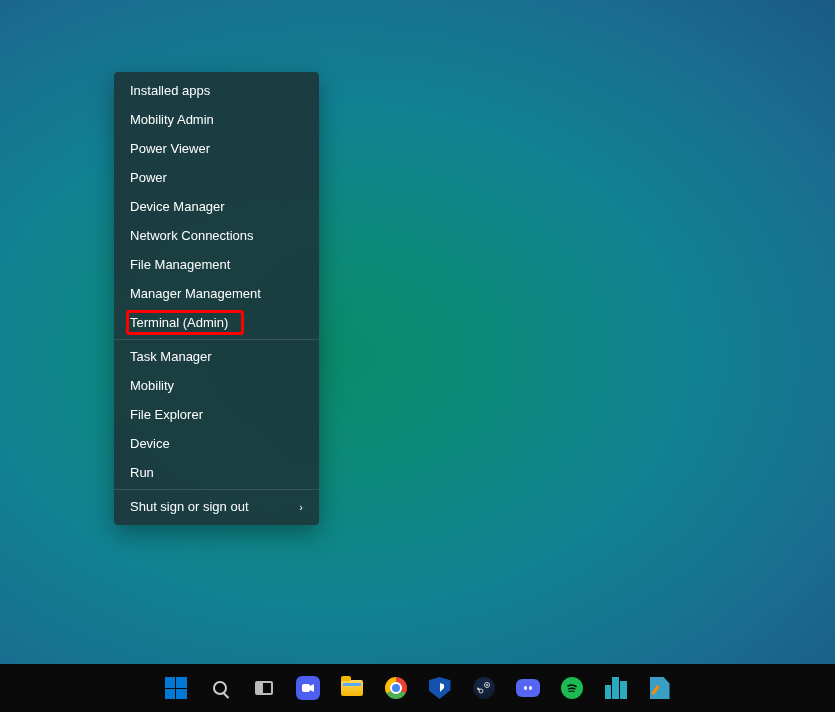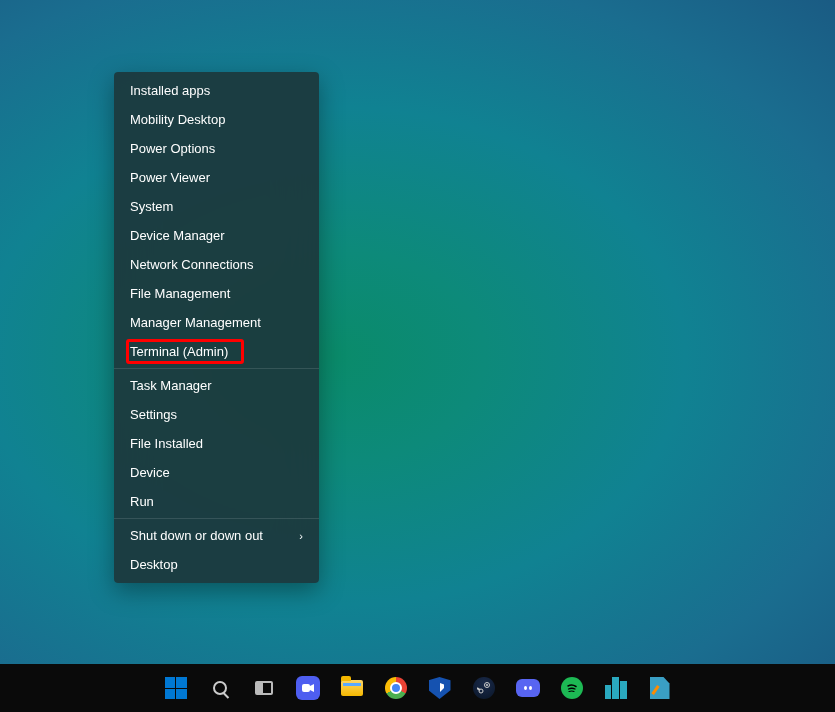--- a/index.html
+++ b/index.html
@@ -232,30 +232,27 @@
     }
   </style>
 </head>
 <body>
 
 <div class="context-menu" id="ctx-menu">
     <div class="menu-item">
       <span>Installed apps</span>
     </div>
     <div class="menu-item">
-      <span>Mobility Desktop</span>
-    </div>
-    <div class="menu-item">
-      <span>Power Options</span>
+      <span>Mobility Admin</span>
     </div>
     <div class="menu-item">
       <span>Power Viewer</span>
     </div>
     <div class="menu-item">
-      <span>System</span>
+      <span>Power</span>
     </div>
     <div class="menu-item">
       <span>Device Manager</span>
     </div>
     <div class="menu-item">
       <span>Network Connections</span>
     </div>
     <div class="menu-item">
       <span>File Management</span>
     </div>
@@ -264,38 +261,35 @@
     </div>
     <div class="menu-item highlighted-item" style="position: relative;">
       <span>Terminal (Admin)</span>
       <div class="highlight-box" style="position: absolute; left: 12px; top: 2px; bottom: 2px; width: 118px;"></div>
     </div>
     <div class="menu-separator"></div>
     <div class="menu-item">
       <span>Task Manager</span>
     </div>
     <div class="menu-item">
-      <span>Settings</span>
-    </div>
-    <div class="menu-item">
-      <span>File Installed</span>
+      <span>Mobility</span>
+    </div>
+    <div class="menu-item">
+      <span>File Explorer</span>
     </div>
     <div class="menu-item">
       <span>Device</span>
     </div>
     <div class="menu-item">
       <span>Run</span>
     </div>
     <div class="menu-separator"></div>
     <div class="menu-item">
-      <span>Shut down or down out</span>
+      <span>Shut sign or sign out</span>
       <span class="chevron">›</span>
-    </div>
-    <div class="menu-item">
-      <span>Desktop</span>
     </div>
   </div>
 
 <div class="taskbar">
 
   <div class="tb-icon">
     <div class="start-grid">
       <div></div>
         <div></div>
         <div></div>

